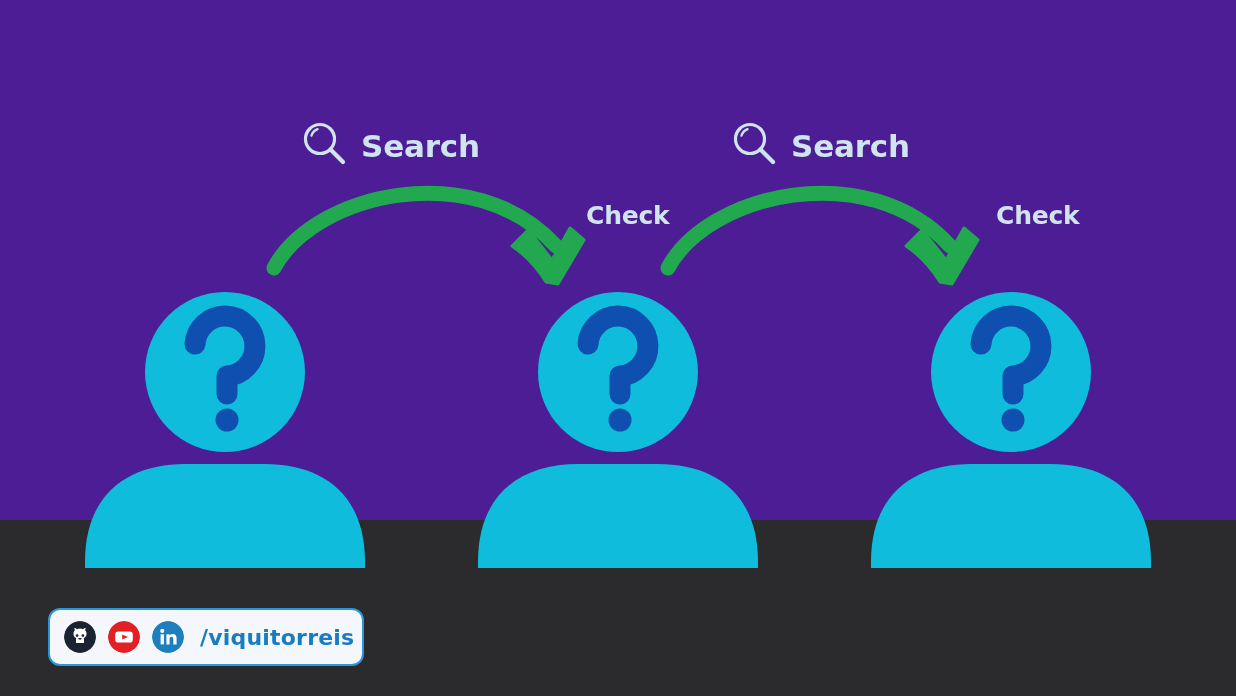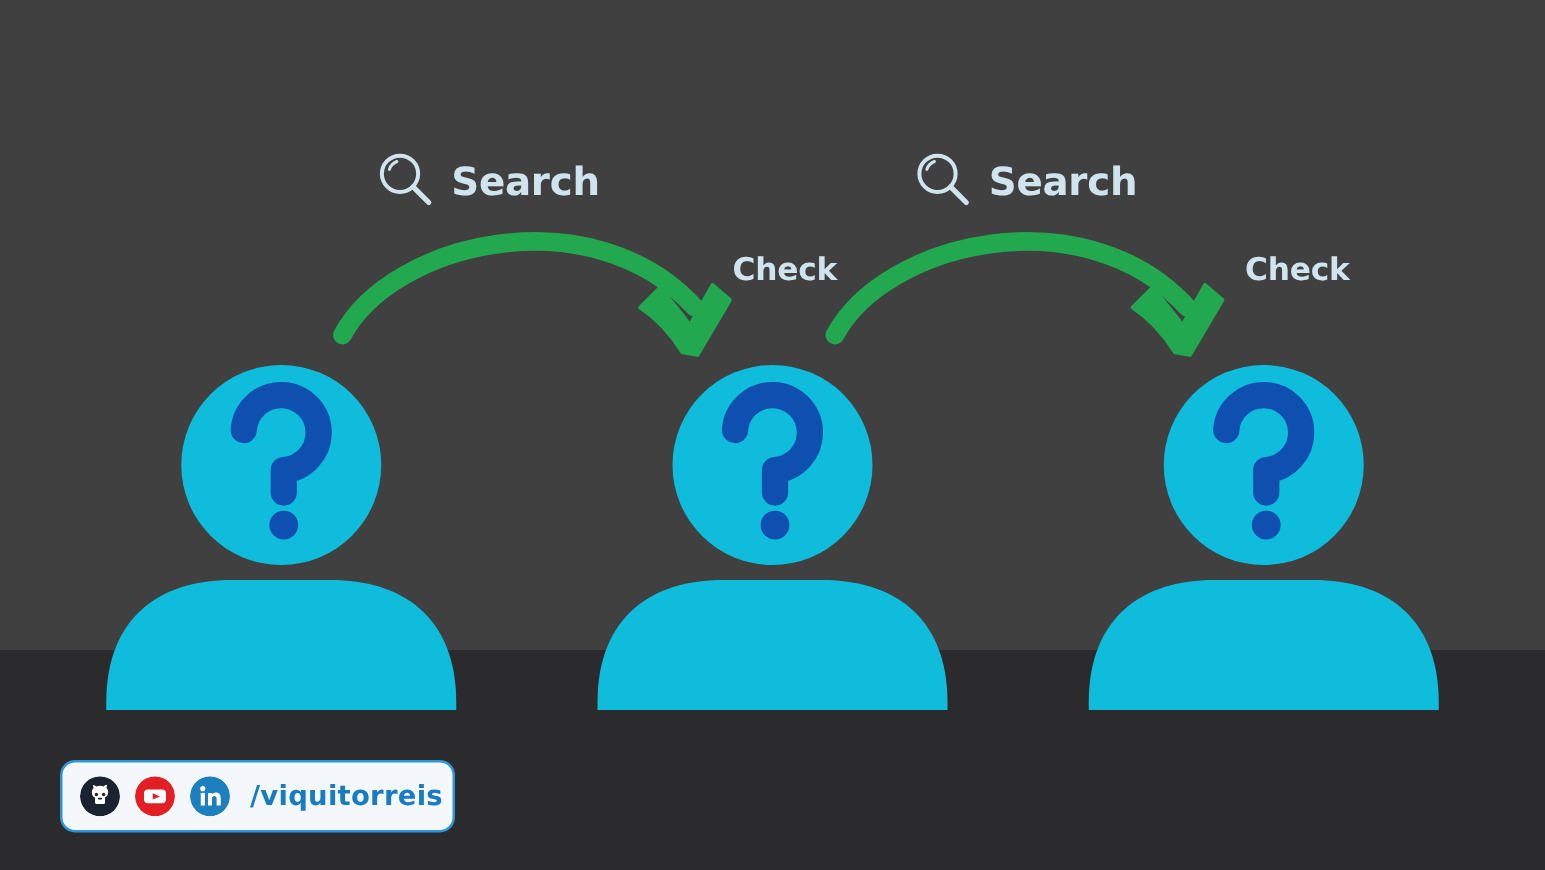--- a/index.html
+++ b/index.html
@@ -10,21 +10,21 @@
   body {
     width: 1236px;
     height: 696px;
     overflow: hidden;
     font-family: "DejaVu Sans", "Liberation Sans", sans-serif;
   }
   #stage {
     position: relative;
     width: 1236px;
     height: 520px;
-    background: #404040;
+    background: #4c1d95;
   }
   #scene {
     position: absolute;
     inset: 0;
     width: 1236px;
     height: 696px;
   }
   .label-text {
     position: absolute;
     color: #cfe4ec;

